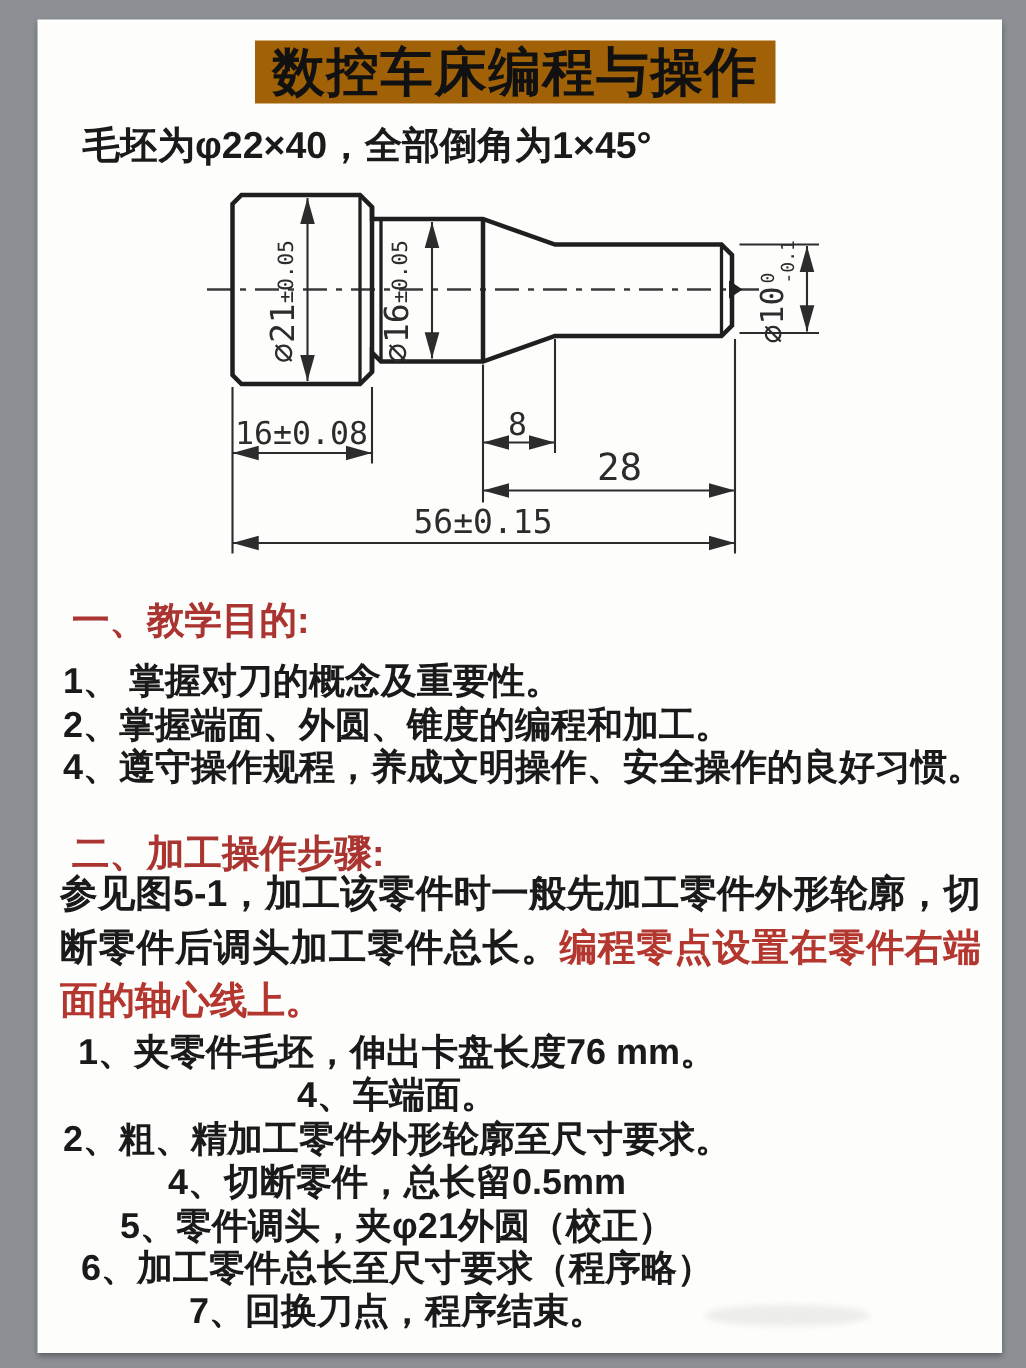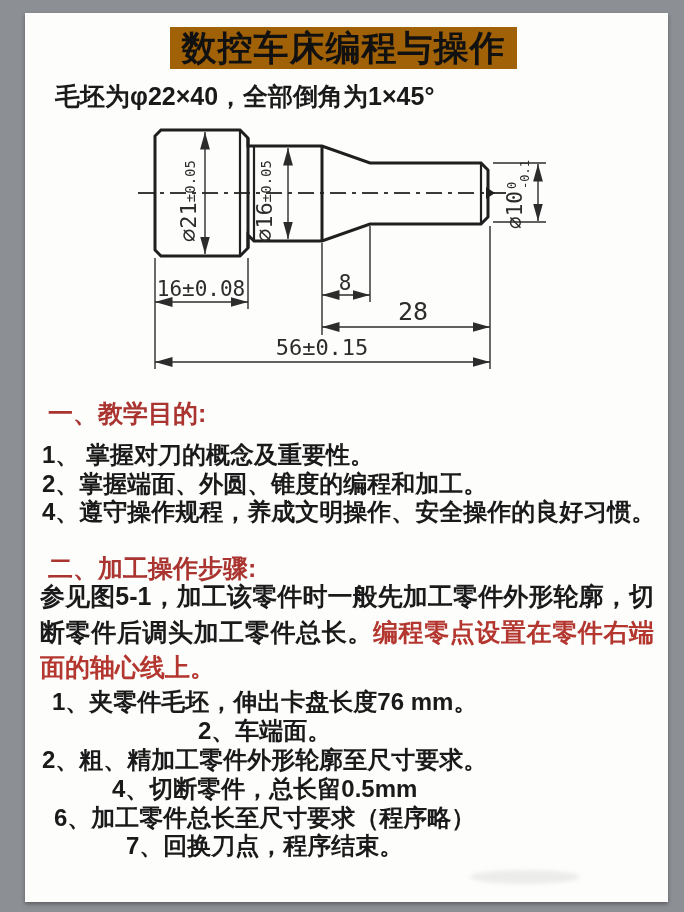--- a/index.html
+++ b/index.html
@@ -123,20 +123,21 @@
   <div class="li">4、遵守操作规程，养成文明操作、安全操作的良好习惯。</div>
 </div>
 
 <div class="abs sec-heading" style="left:48px;top:552px;">二、加工操作步骤:</div>
 <div class="abs para">
   <span>参见图5-1，加工该零件时一般先加工零件外形轮廓，切断零件后调头加工零件总长。</span><span class="red-run">编程零点设置在零件右端面的轴心线上。</span>
 </div>
 
 <div class="abs list steps-list">
   <div class="li">1、夹零件毛坯，伸出卡盘长度76 mm。</div>
-  <div class="li">2、车端面。</div>
+  <div class="li">4、车端面。</div>
   <div class="li">2、粗、精加工零件外形轮廓至尺寸要求。</div>
   <div class="li">4、切断零件，总长留0.5mm</div>
+  <div class="li">5、零件调头，夹φ21外圆（校正）</div>
   <div class="li">6、加工零件总长至尺寸要求（程序略）</div>
   <div class="li">7、回换刀点，程序结束。</div>
 </div>
 
 <div class="abs smudge"></div>
 
 </body></html>

